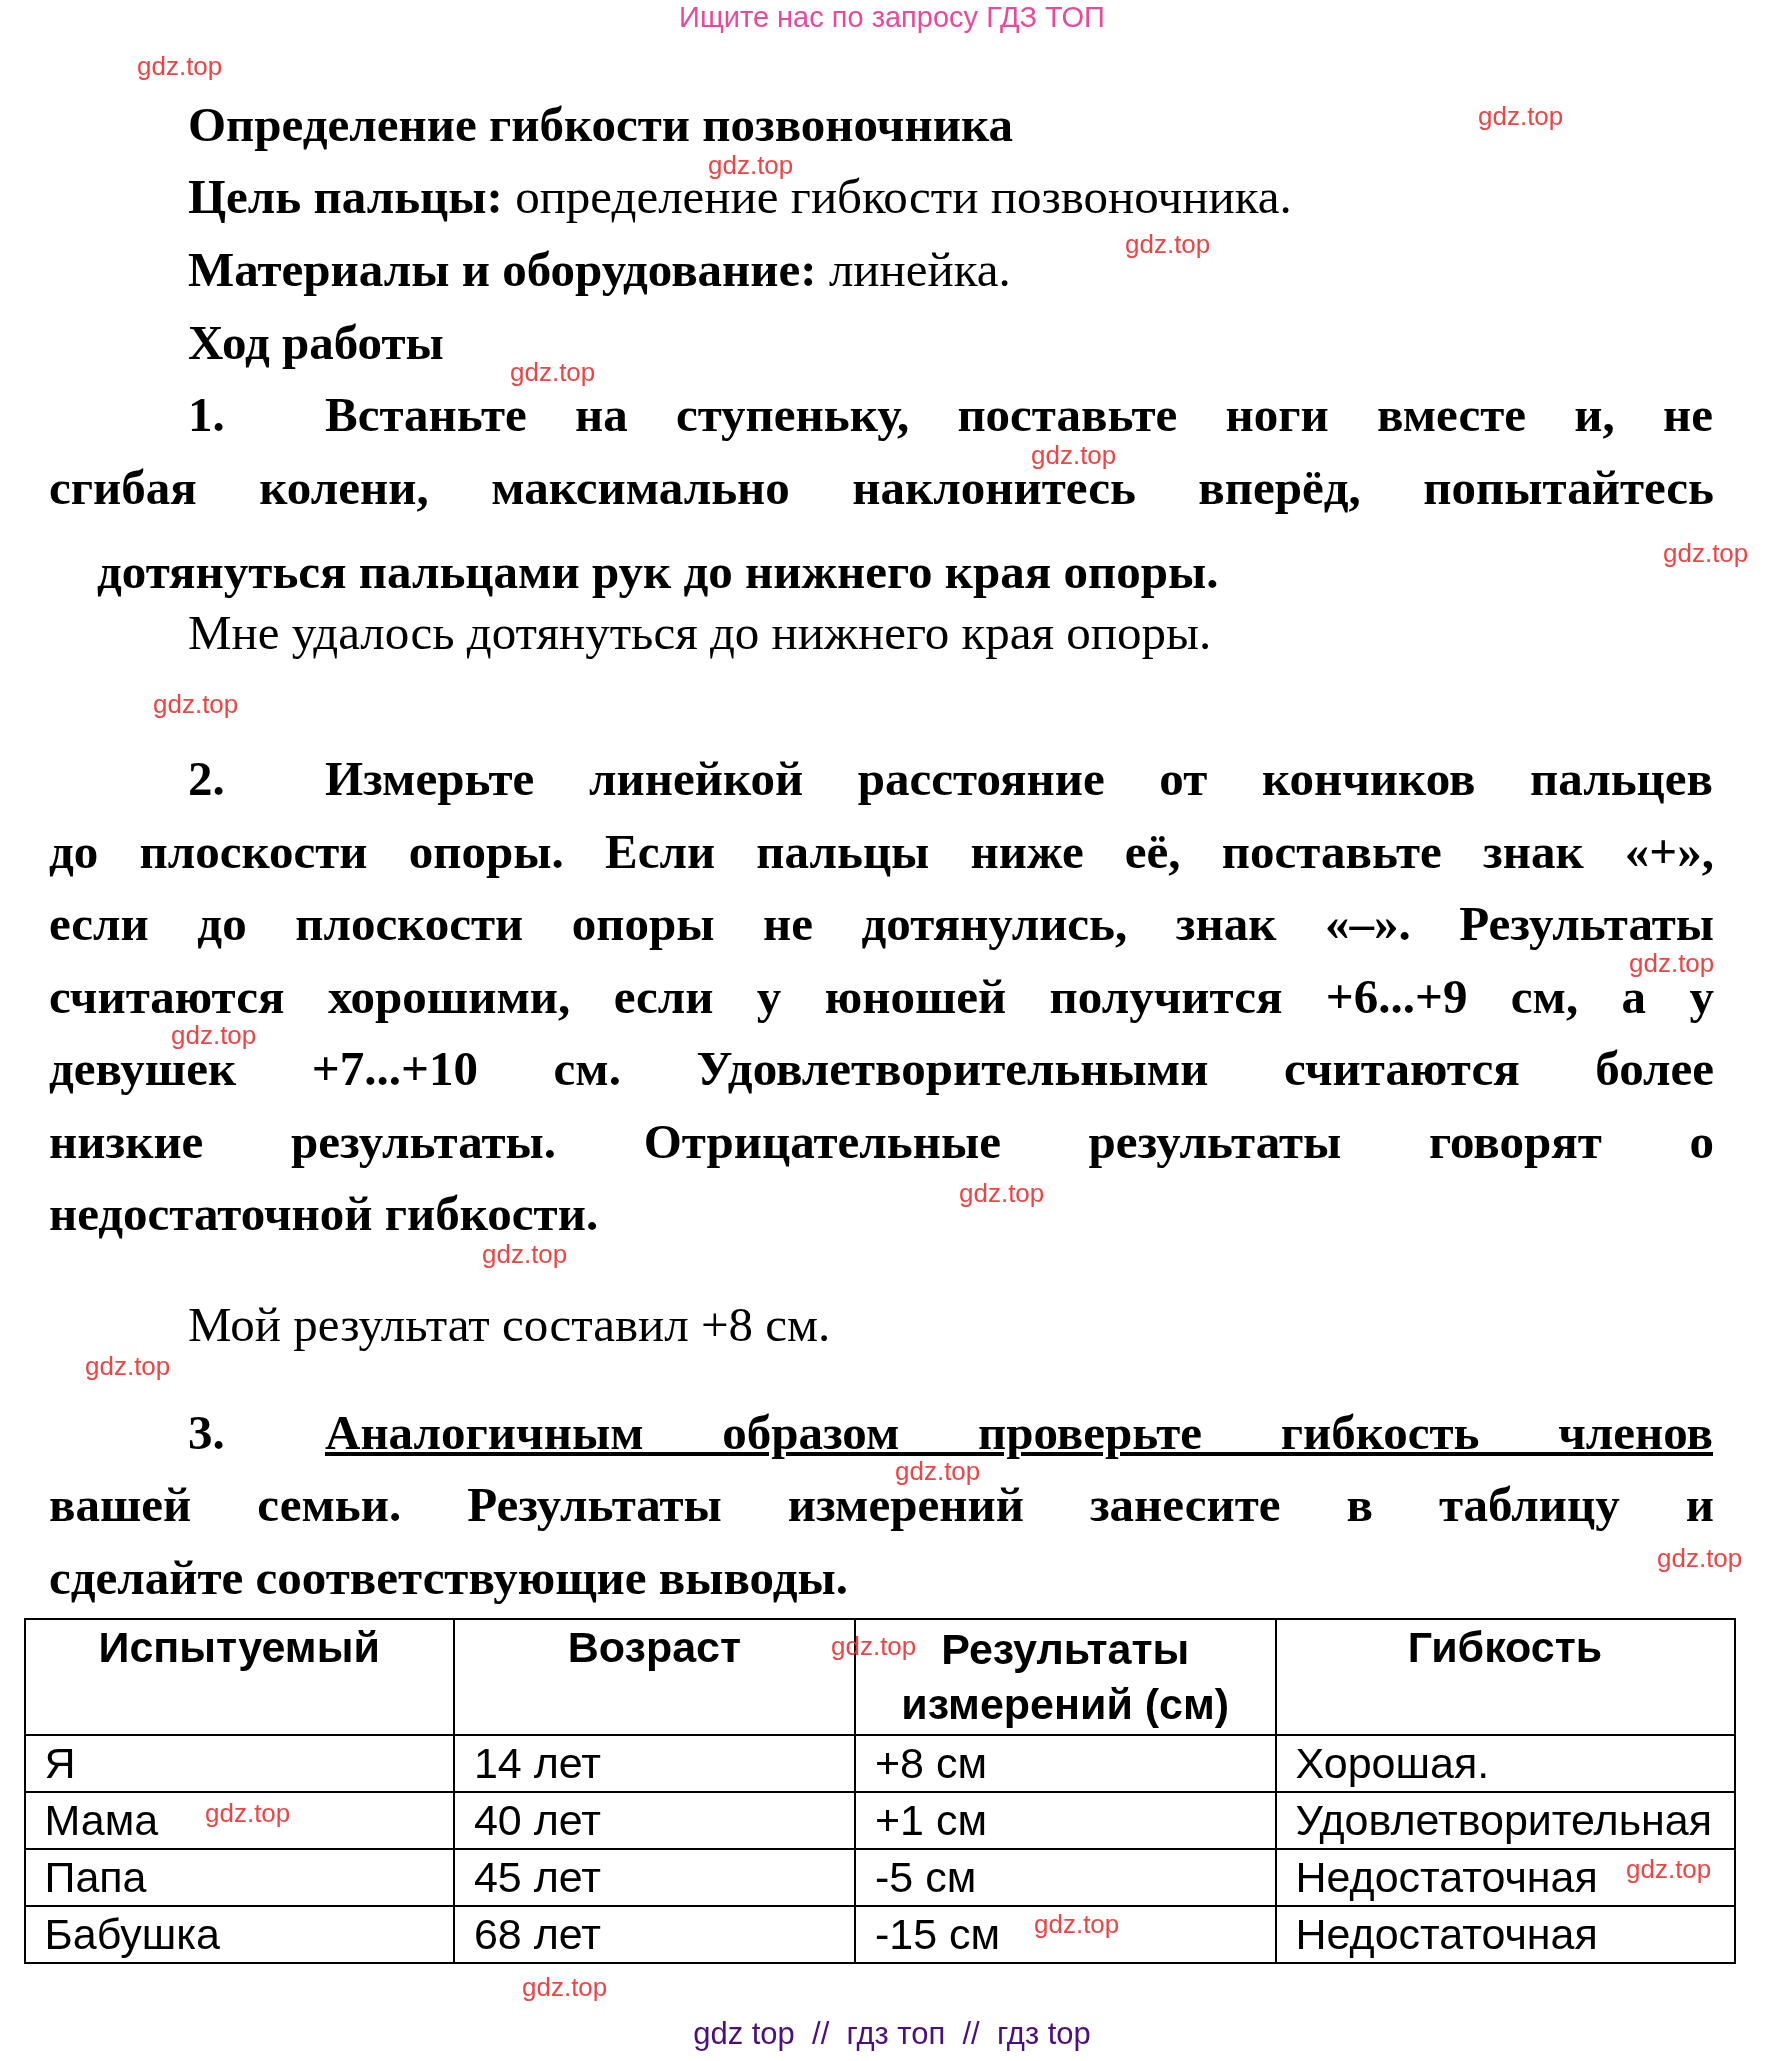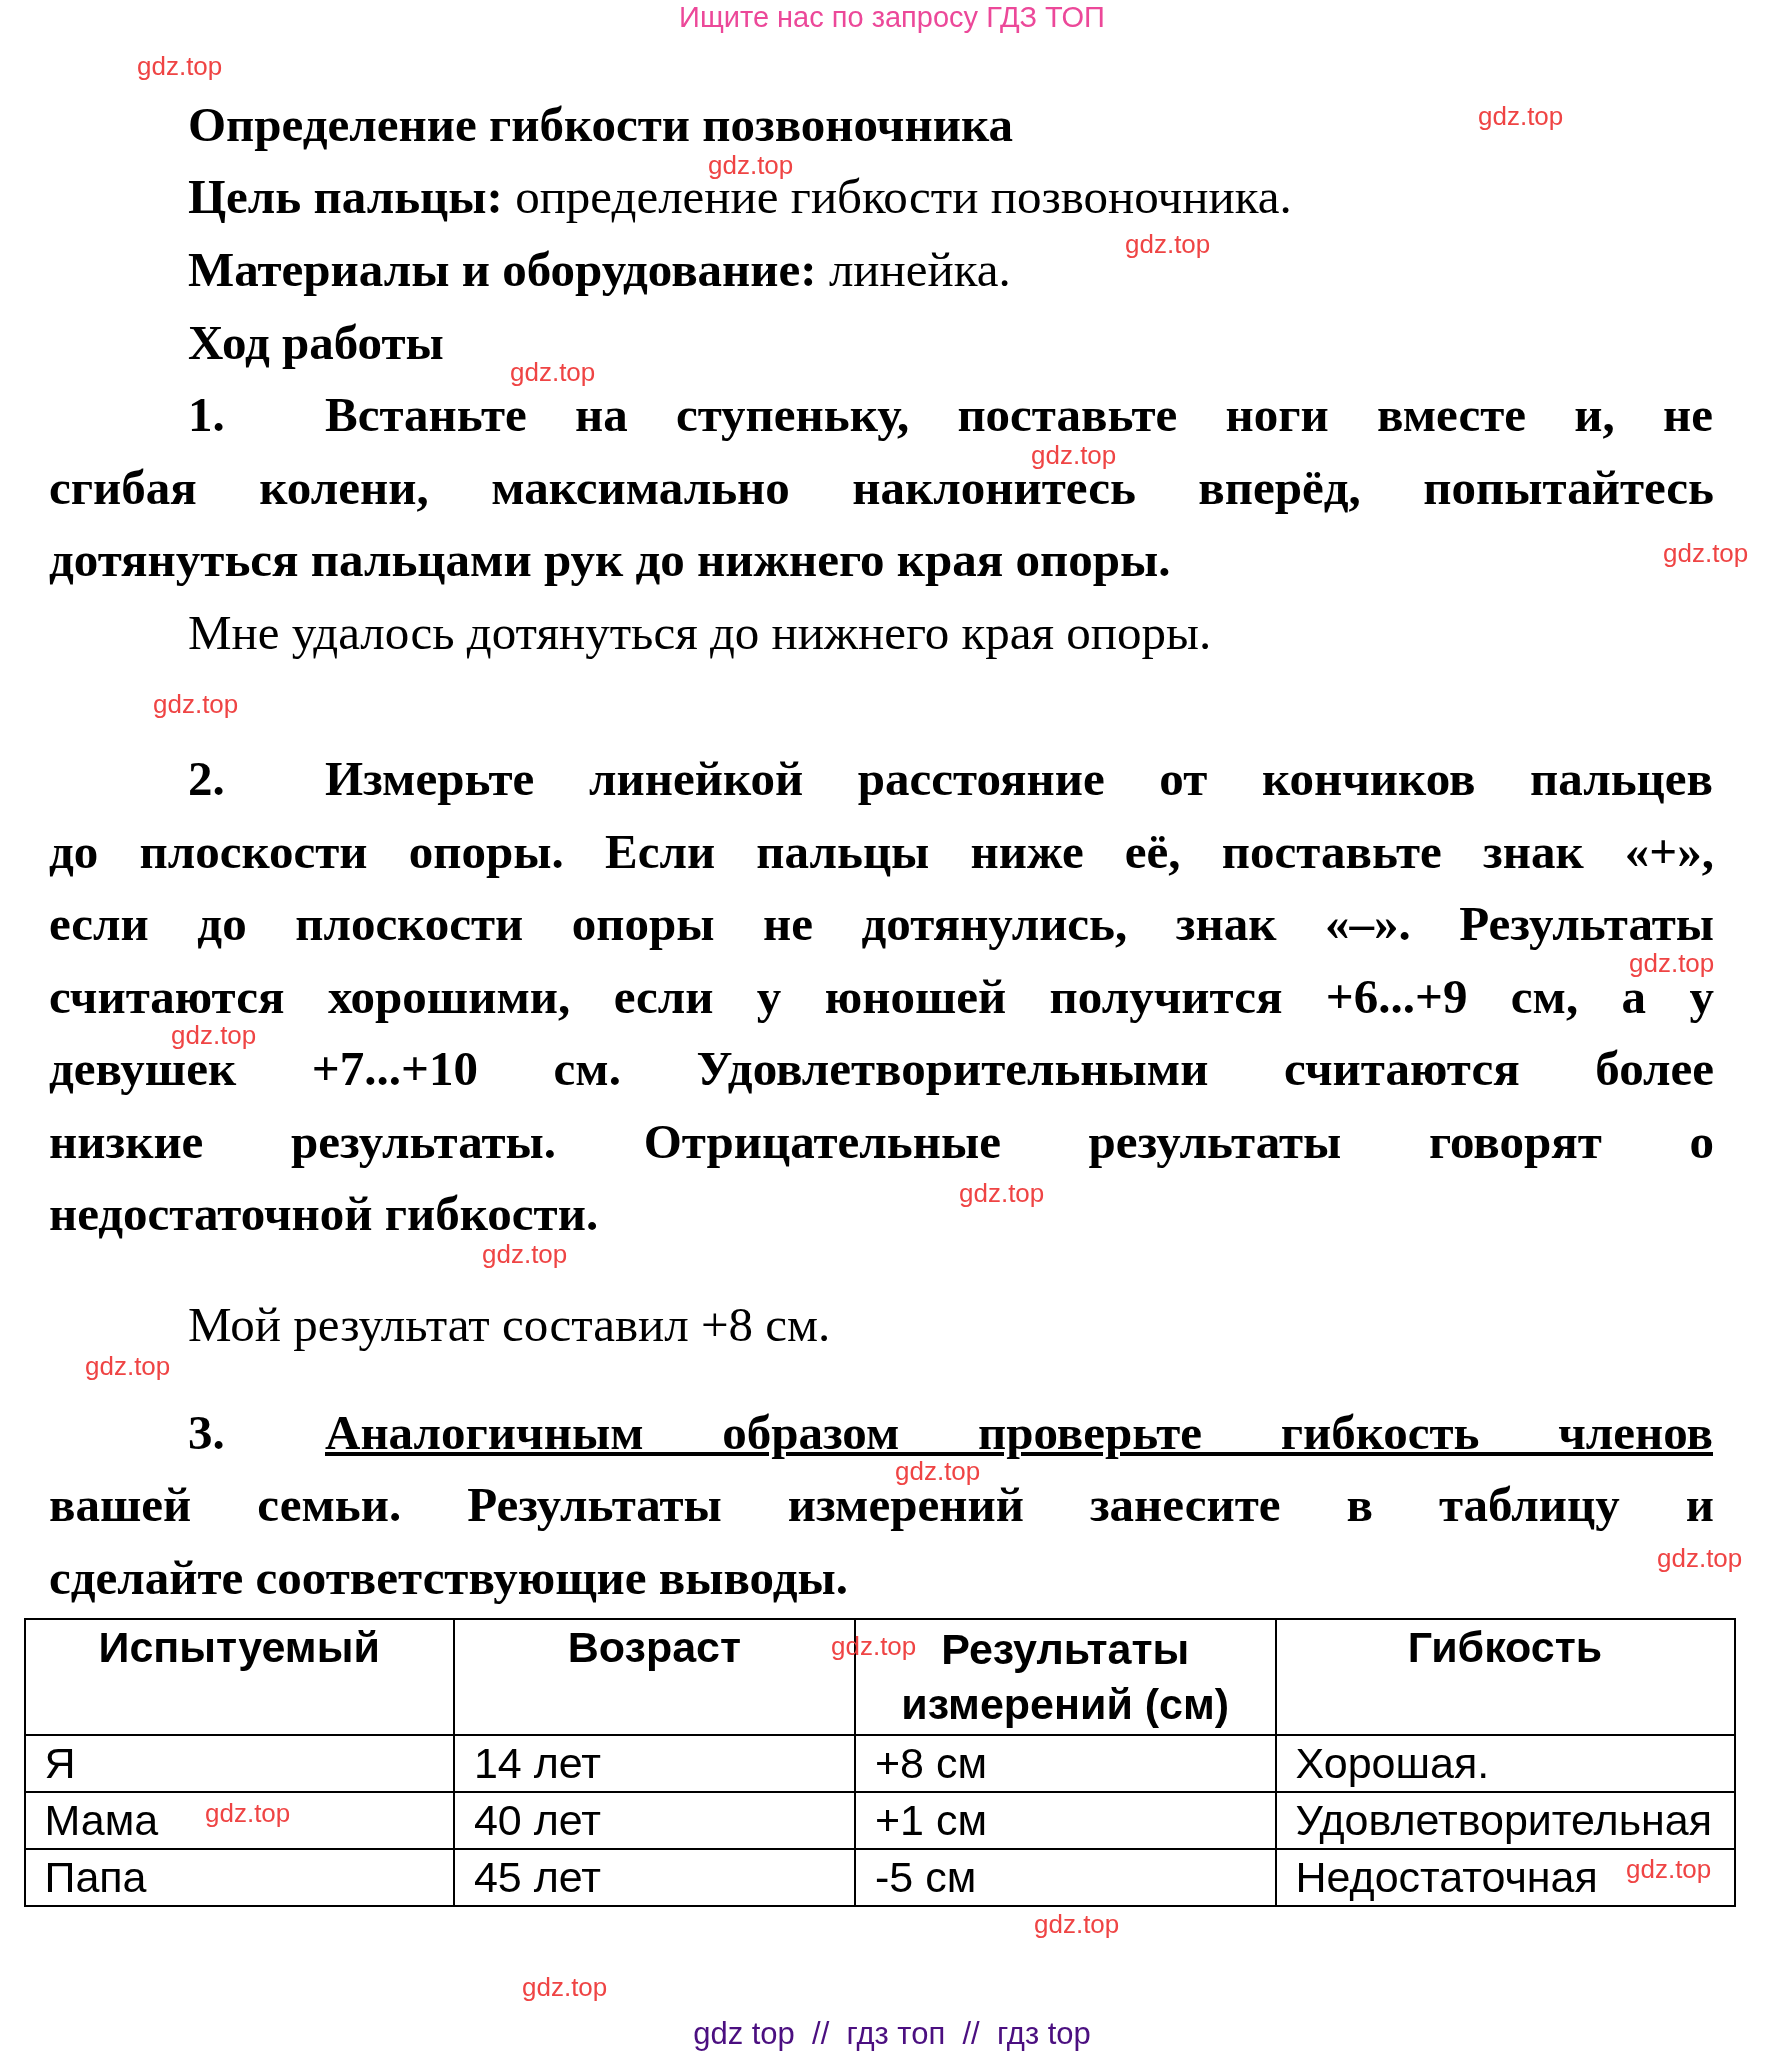--- a/index.html
+++ b/index.html
@@ -45,21 +45,21 @@
 <div class="abs wm" style="left:1657px; top:1544px;">gdz.top</div>
 <div class="abs wm" style="left:522px; top:1973px;">gdz.top</div>
 
 <div class="abs line b ind" style="top:97px;">Определение гибкости позвоночника</div>
 <div class="abs line ind" style="top:169px;"><span class="b">Цель пальцы:</span><span> определение гибкости позвоночника.</span></div>
 <div class="abs line ind" style="top:242px;"><span class="b">Материалы и оборудование:</span><span> линейка.</span></div>
 <div class="abs line b ind" style="top:315px;">Ход работы</div>
 
 <div class="abs line b" style="left:188px; top:387px; width:1525px; text-align:justify; text-align-last:justify;"><span class="num">1.</span><span>Встаньте на ступеньку, поставьте ноги вместе и, не</span></div>
 <div class="abs line b just" style="top:460px;">сгибая колени, максимально наклонитесь вперёд, попытайтесь</div>
-<div class="abs line b just-last" style="top:532px;">дотянуться пальцами рук до нижнего края опоры.</div>
+<div class="abs line b just-last" style="top:544px;margin-left:48px;">дотянуться пальцами рук до нижнего края опоры.</div>
 <div class="abs line ind" style="top:605px;">Мне удалось дотянуться до нижнего края опоры.</div>
 
 <div class="abs line b" style="left:188px; top:751px; width:1525px; text-align:justify; text-align-last:justify;"><span class="num">2.</span><span>Измерьте линейкой расстояние от кончиков пальцев</span></div>
 <div class="abs line b just" style="top:824px;">до плоскости опоры. Если пальцы ниже её, поставьте знак «+»,</div>
 <div class="abs line b just" style="top:896px;">если до плоскости опоры не дотянулись, знак «–». Результаты</div>
 <div class="abs line b just" style="top:969px;">считаются хорошими, если у юношей получится +6...+9 см, а у</div>
 <div class="abs line b just" style="top:1041px;">девушек +7...+10 см. Удовлетворительными считаются более</div>
 <div class="abs line b just" style="top:1114px;">низкие результаты. Отрицательные результаты говорят о</div>
 <div class="abs line b just-last" style="top:1186px;">недостаточной гибкости.</div>
 <div class="abs line ind" style="top:1297px;">Мой результат составил +8 см.</div>
@@ -95,20 +95,26 @@
       <td>40 лет</td>
       <td>+1 см</td>
       <td>Удовлетворительная</td>
     </tr>
     <tr>
       <td>Папа</td>
       <td>45 лет</td>
       <td>-5 см</td>
       <td>Недостаточная</td>
     </tr>
+    <tr>
+      <td>Бабушка</td>
+      <td>68 лет</td>
+      <td>-15 см</td>
+      <td>Недостаточная</td>
+    </tr>
   </tbody>
 </table>
 
 <div class="abs wm" style="left:831px; top:1632px;">gdz.top</div>
 <div class="abs wm" style="left:205px; top:1799px;">gdz.top</div>
 <div class="abs wm" style="left:1626px; top:1855px;">gdz.top</div>
 <div class="abs wm" style="left:1034px; top:1910px;">gdz.top</div>
 
 <div class="abs footer" style="color:#4b0f80; white-space:pre;">gdz top  //  гдз топ  //  гдз top</div>
 

